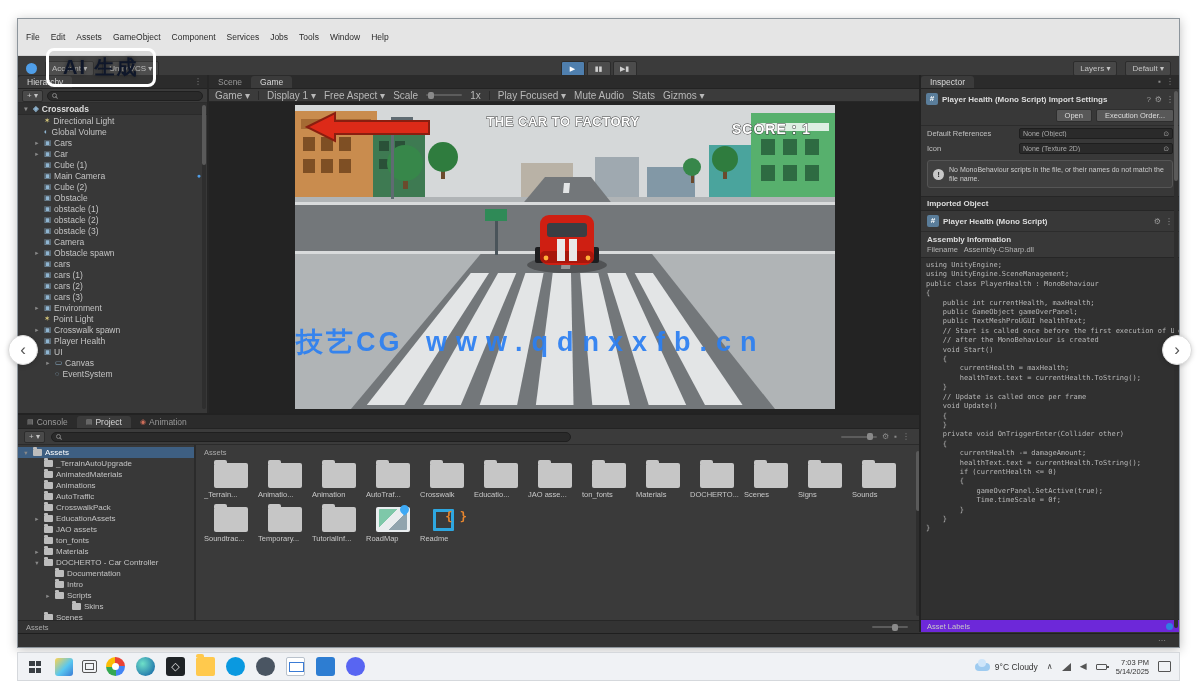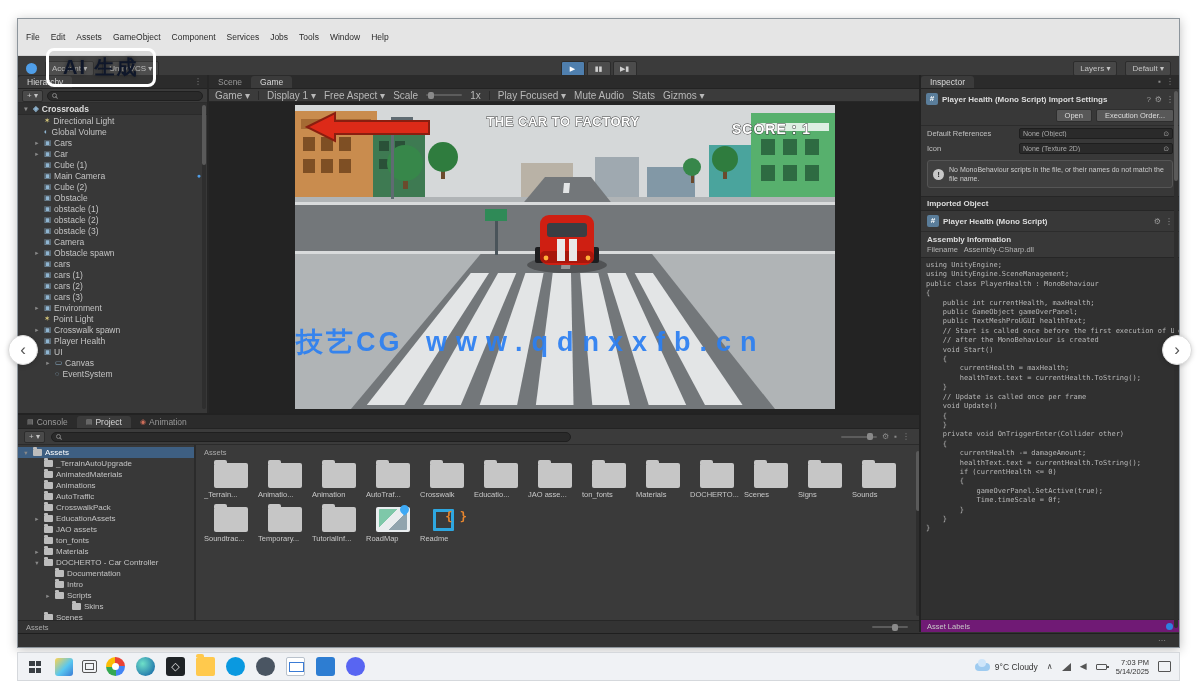--- a/index.html
+++ b/index.html
@@ -115,21 +115,21 @@
   .picker { font-size:7px; color:#9a9a9a; font-style:normal; }
   .helpbox { margin:4px 6px; background:#404040; border:1px solid #555; border-radius:3px; display:flex; gap:5px; padding:4px 5px; align-items:center; }
   .helpicn { width:11px; height:11px; border-radius:50%; background:#c8c8c8; color:#333; font-size:8px; font-weight:bold; text-align:center; line-height:11px; flex:none; }
   .helptext { font-size:7px; line-height:9px; color:#ccc; }
   .secbar { background:#2f2f2f; border-top:1px solid #262626; border-bottom:1px solid #262626; font-size:8px; font-weight:bold; color:#ddd; padding:2px 6px; margin-top:4px; }
   .scriptrow { display:flex; align-items:center; gap:4px; padding:4px 6px; border-bottom:1px solid #2c2c2c; }
   .asm-h { font-size:8px; font-weight:bold; color:#ddd; padding:3px 6px 1px; }
   .asm-row { display:flex; gap:6px; padding:0 6px 3px; font-size:7.5px; color:#b5b5b5;align-items:center; }
   .codeblock { flex:1; background:#303030; border-top:1px solid #262626; overflow:hidden; padding:3px 5px; }
   .cline { white-space:pre; font:7px/9.4px "DejaVu Sans Mono", monospace; color:#b8b8b8; }
-  .asset-labels { height:13px; background:#701a75; border-top:1px solid #2a2a2a; display:flex; align-items:center; padding:0 6px; font-size:7.5px; color:#c8c8c8;text-align:right; }
+  .asset-labels { height:13px; background:#6d28d9; border-top:1px solid #2a2a2a; display:flex; align-items:center; padding:0 6px; font-size:7.5px; color:#c8c8c8;text-align:right; }
   .bluedot { width:7px; height:7px; border-radius:50%; background:#2e7fe0; margin-left:auto; }
 
   
   .statusbar { position:absolute; left:0; right:0; bottom:0; height:14px; background:#333; border-top:1px solid #1f1f1f; display:flex; align-items:center; padding:0 8px; font-size:7.5px; color:#9a9a9a; }
 
   
   .wm-ai { position:absolute; left:46px; top:48px; z-index:40; border:3px solid #fff; border-radius:8px; padding:3px 14px;
     color:#0f172a; font-size:20px; font-weight:bold; letter-spacing:2px; background:rgba(130,130,130,.12); text-shadow:0 0 4px rgba(0,0,0,.45); }
   .wm-center { position:absolute; left:296px; top:324px; z-index:40; color:#2b7ff2; font-weight:bold; font-size:27px; opacity:.92; white-space:nowrap; }
   .wm-brand { letter-spacing:3px; margin-right:16px; }

